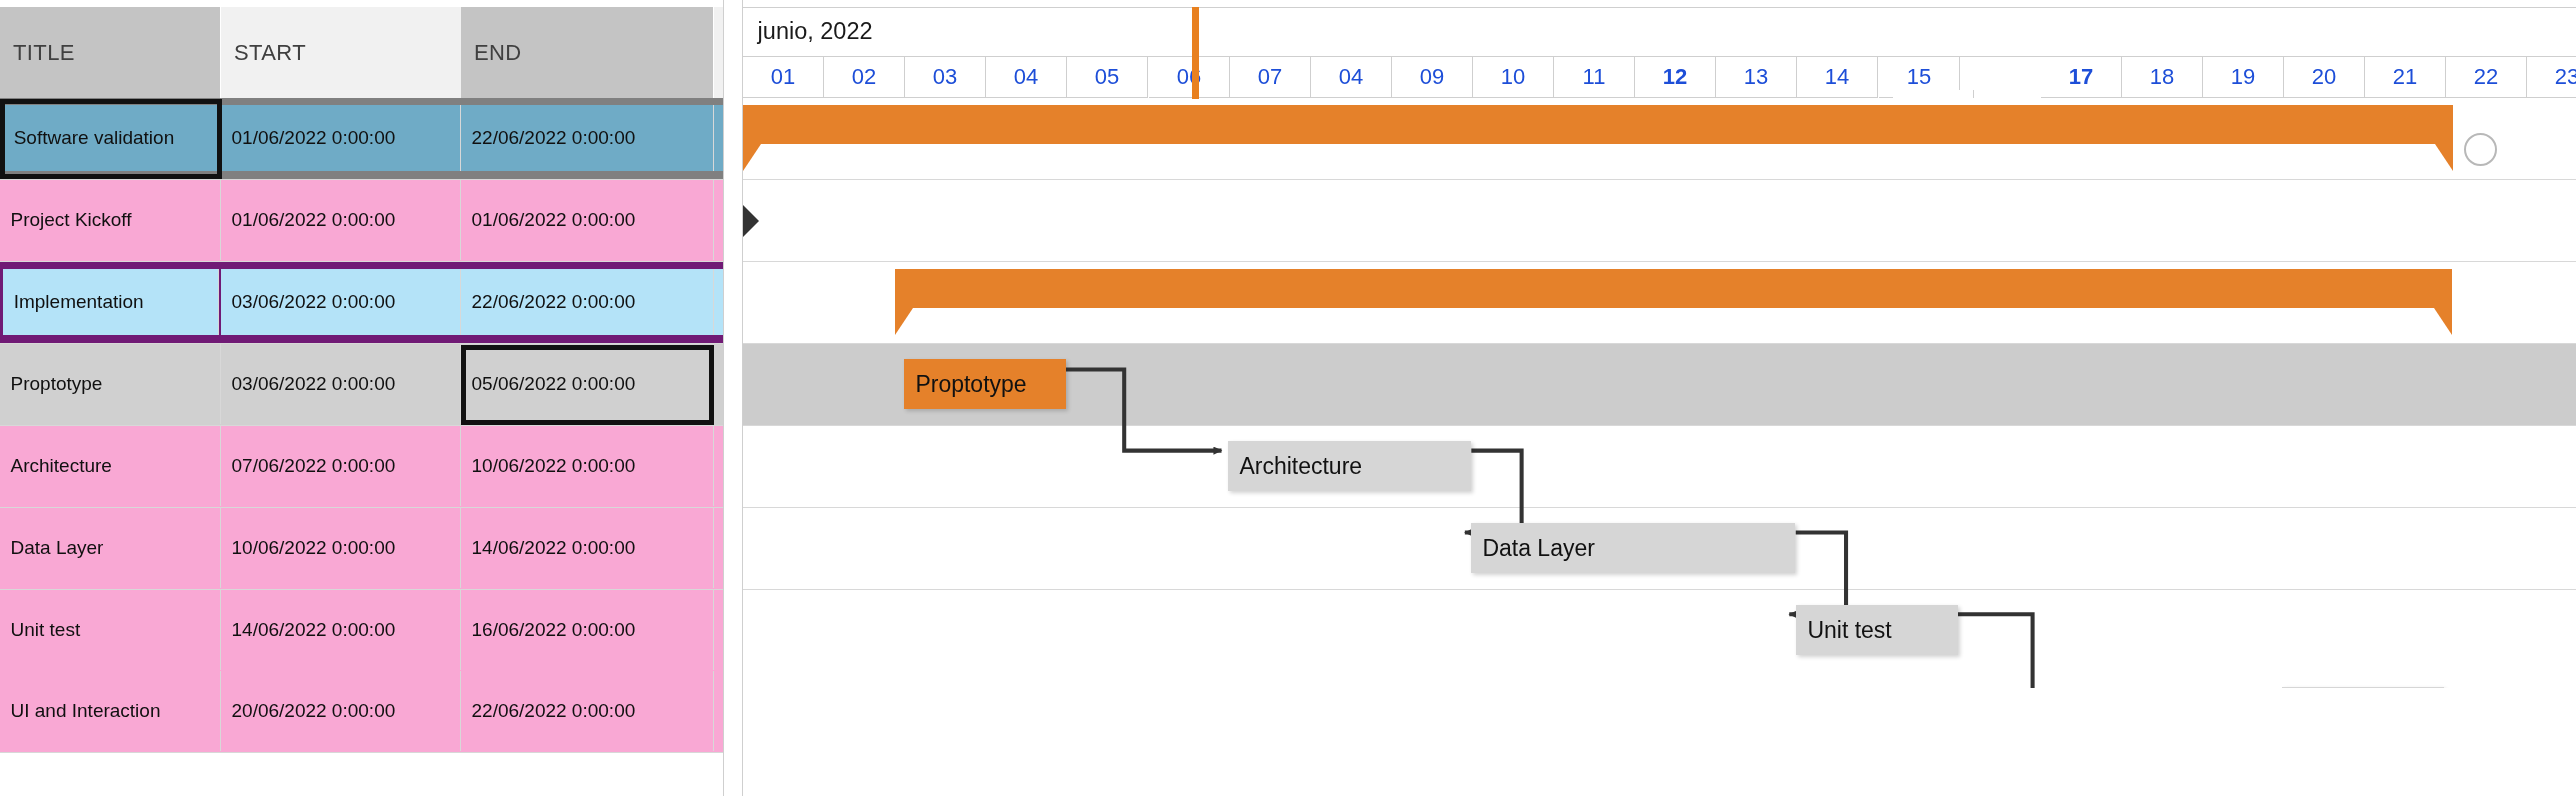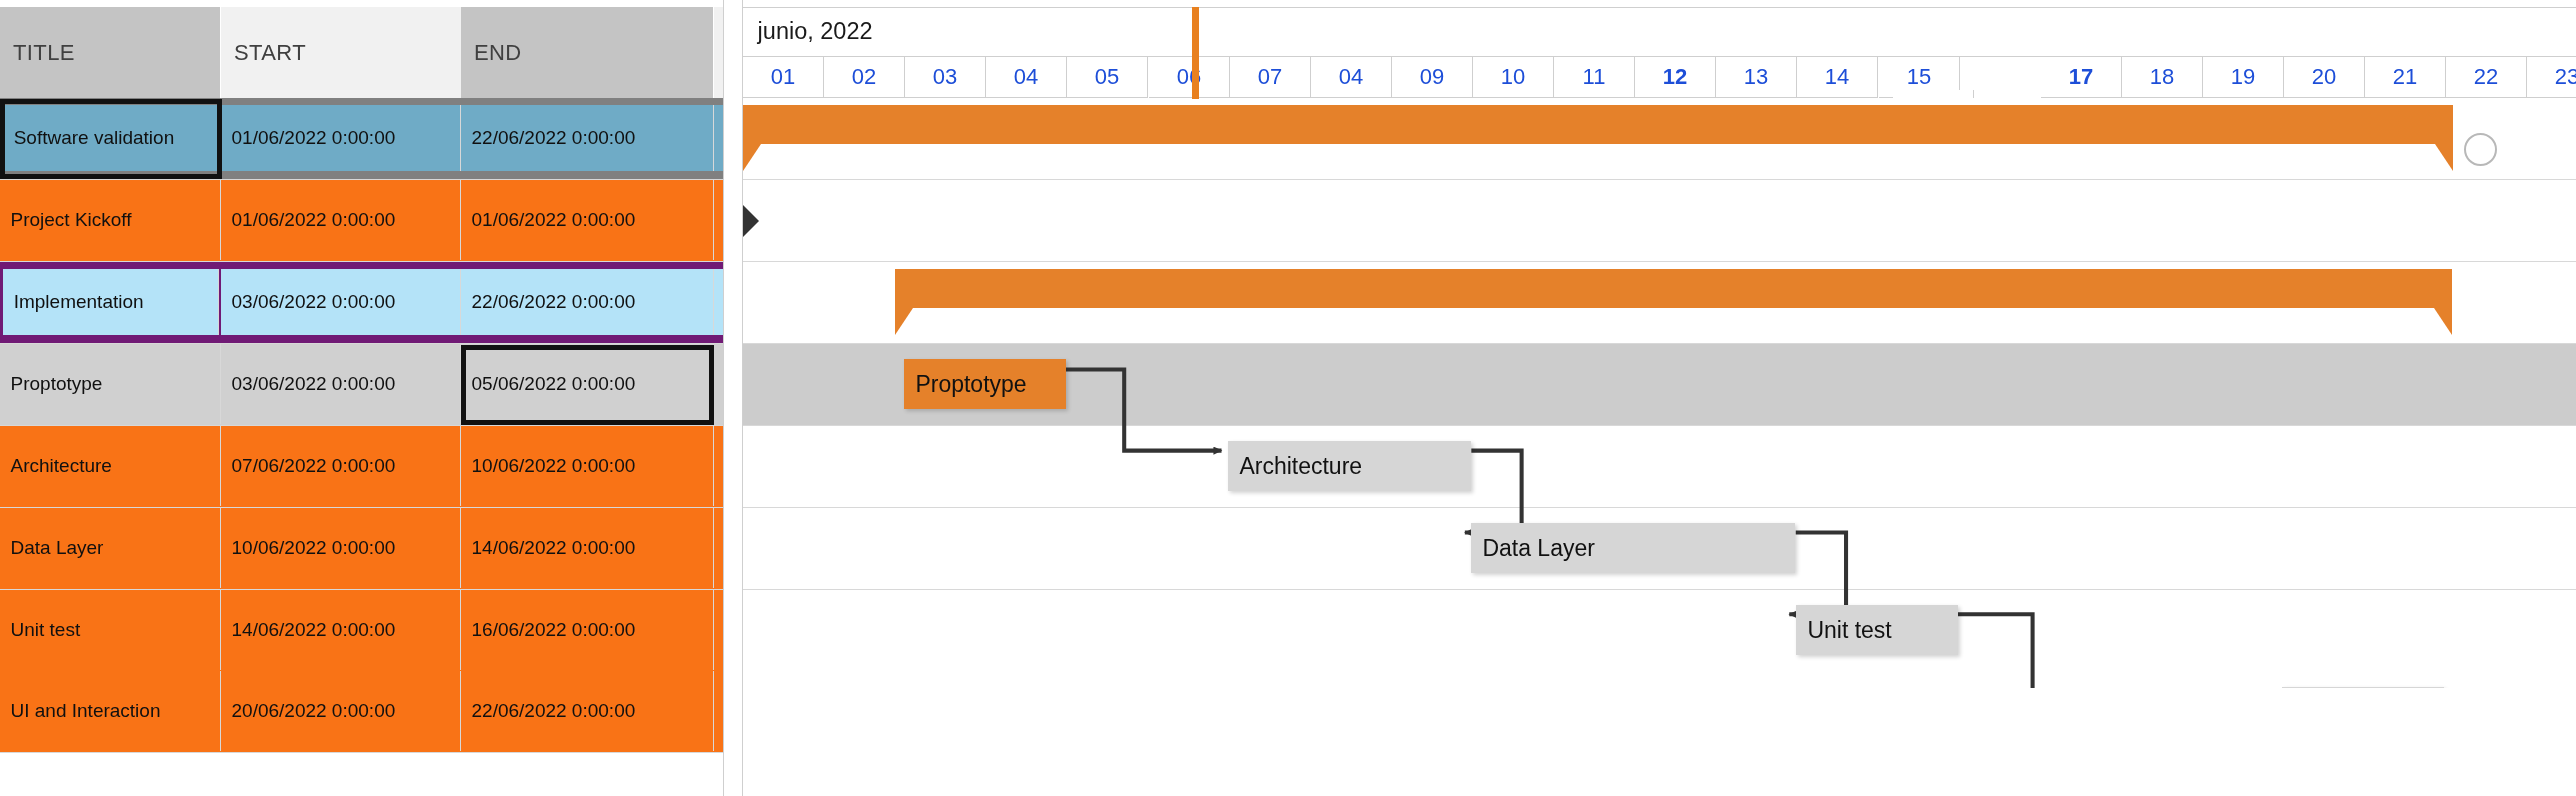--- a/index.html
+++ b/index.html
@@ -32,21 +32,21 @@
   #hc0{left:0;width:221px;}
   #hc1{left:221px;width:275px;}
   #hc2{left:461px;width:253px;}
   #hc3{left:714px;width:11.4px;background:#f1f1f1;border-right:none;}
 
   #grid-body{position:absolute;left:0;top:98px;width:723px;height:649px;}
   .grow{
     position:absolute;left:0;width:723px;height:82px;
     box-sizing:border-box;
     border-bottom:1.6px solid #d8d8d8;
-    background:#f97316;
+    background:#f9a8d4;
   }
   .gcell{
     position:absolute;top:0;height:80px;
     box-sizing:border-box;
     display:flex;align-items:center;
     padding-left:10.5px;
     font-size:19px;color:#101010;
     white-space:nowrap;overflow:hidden;
     border-right:1.6px solid #d8d8d8;
   }

